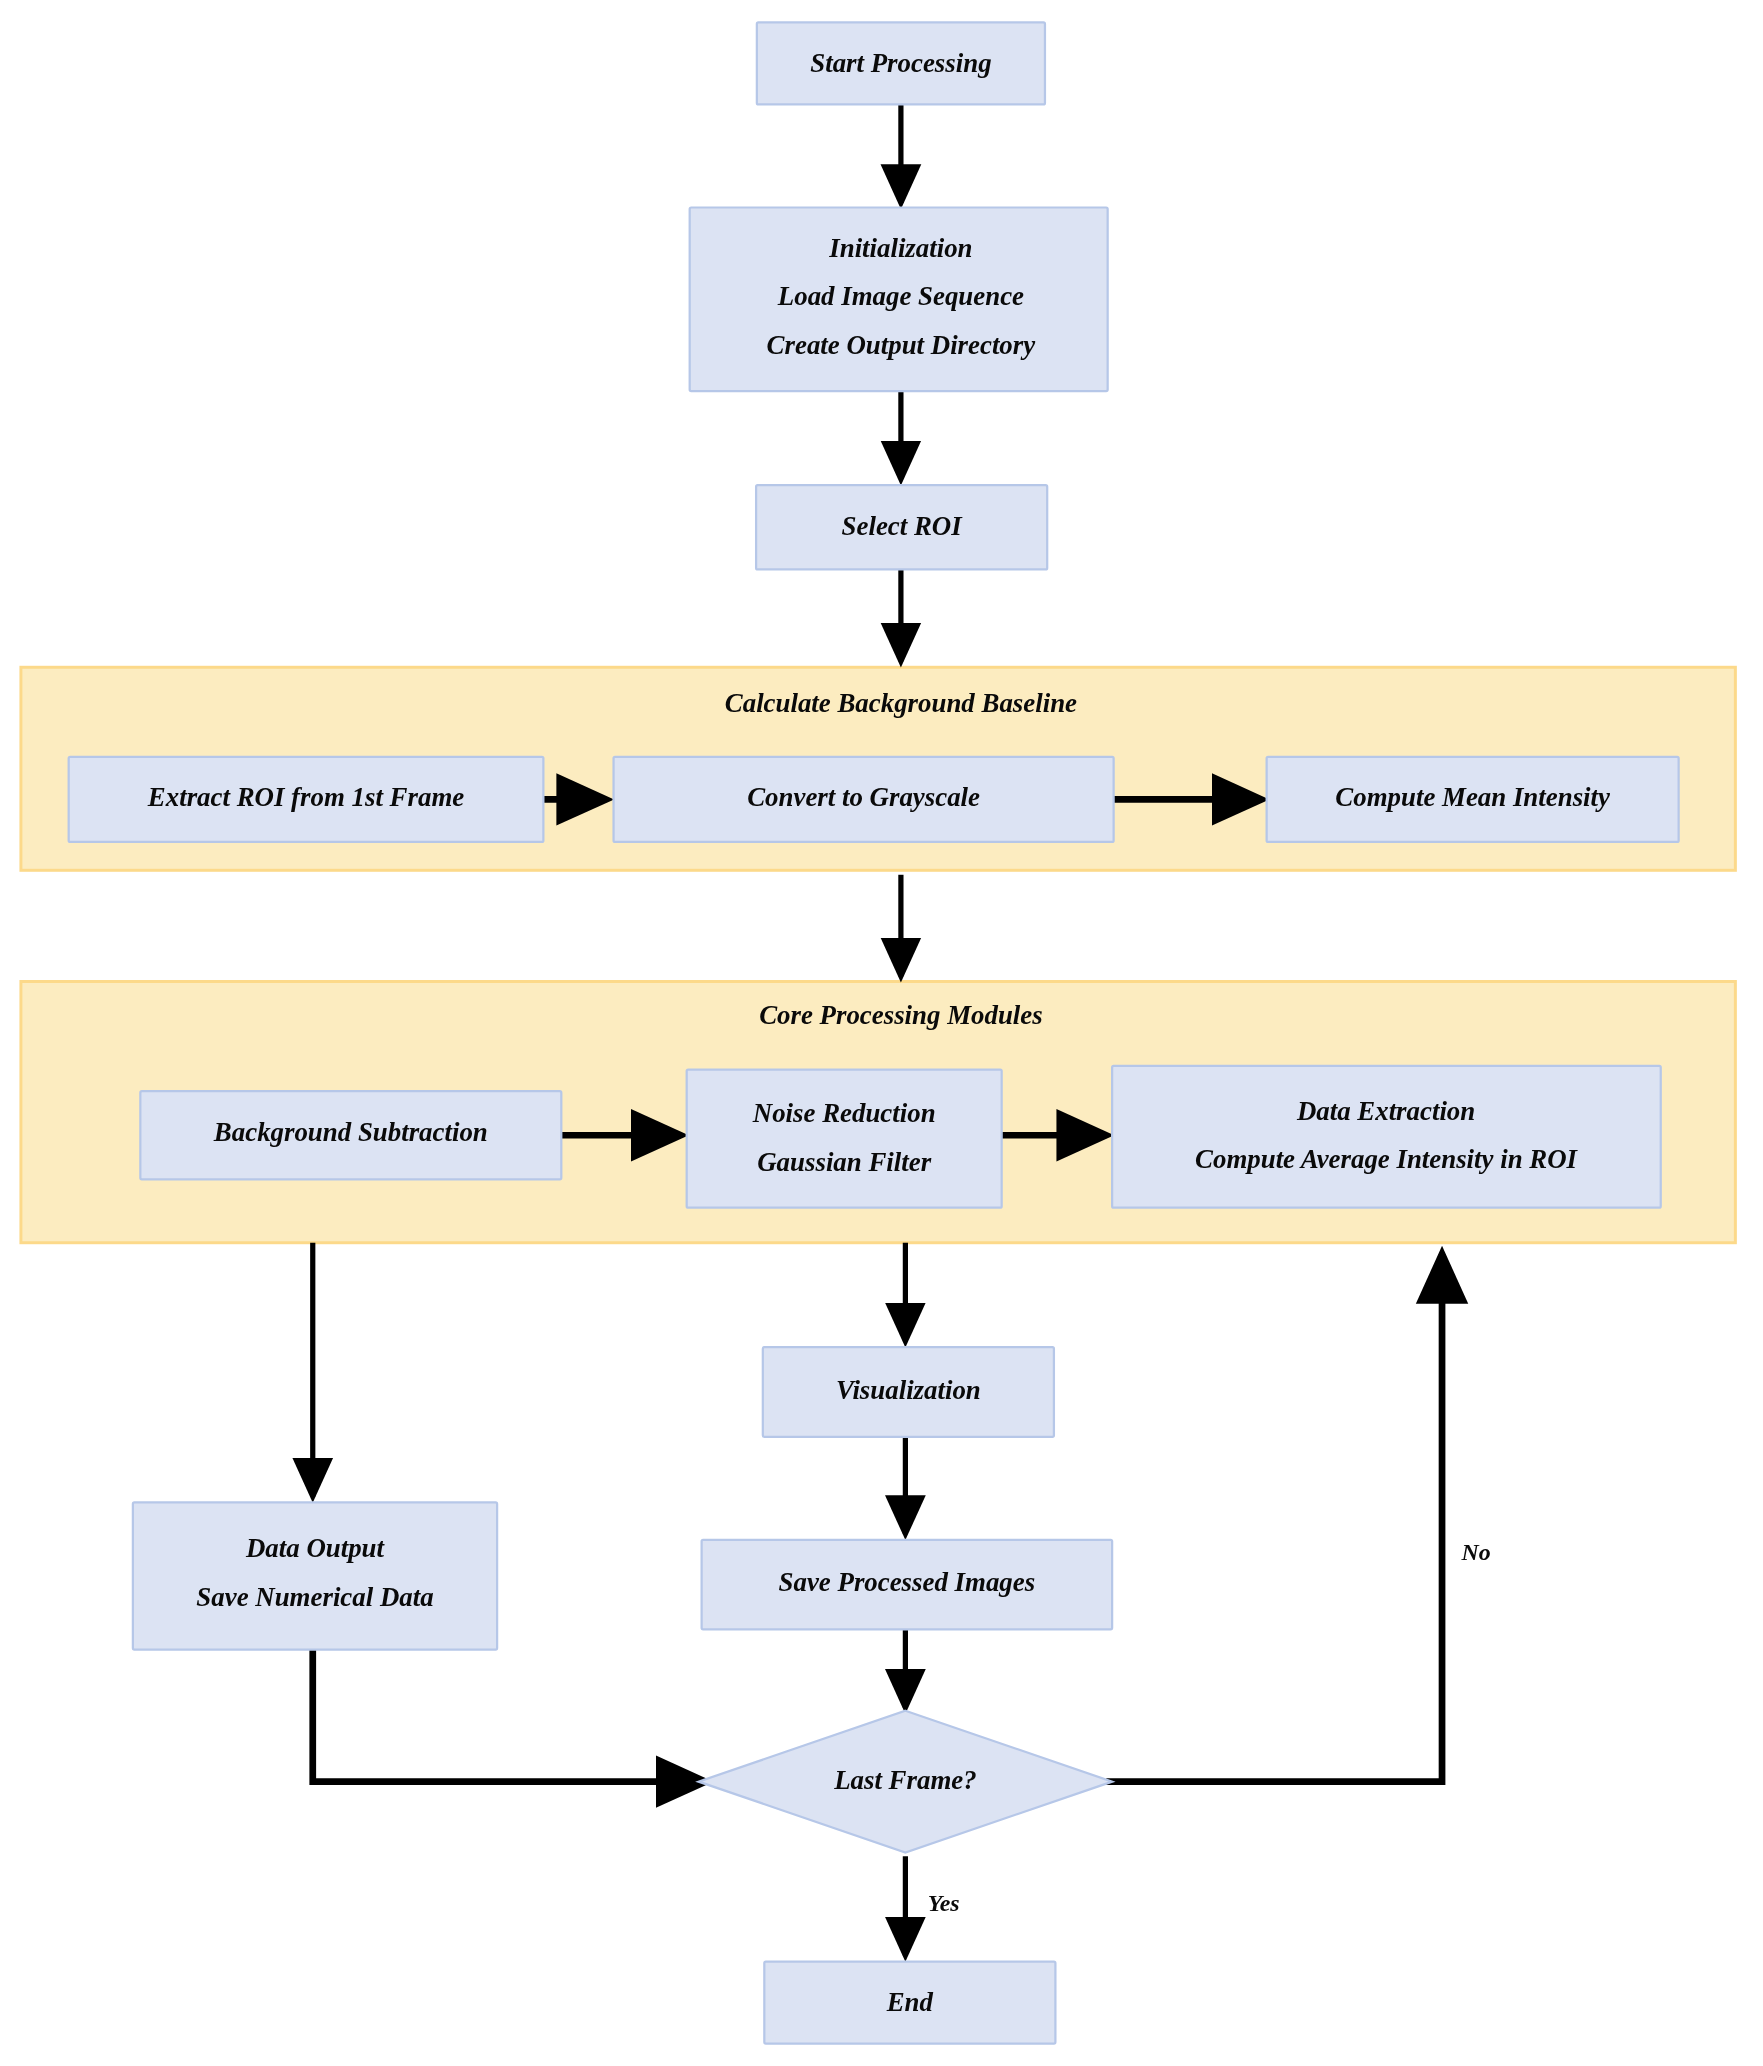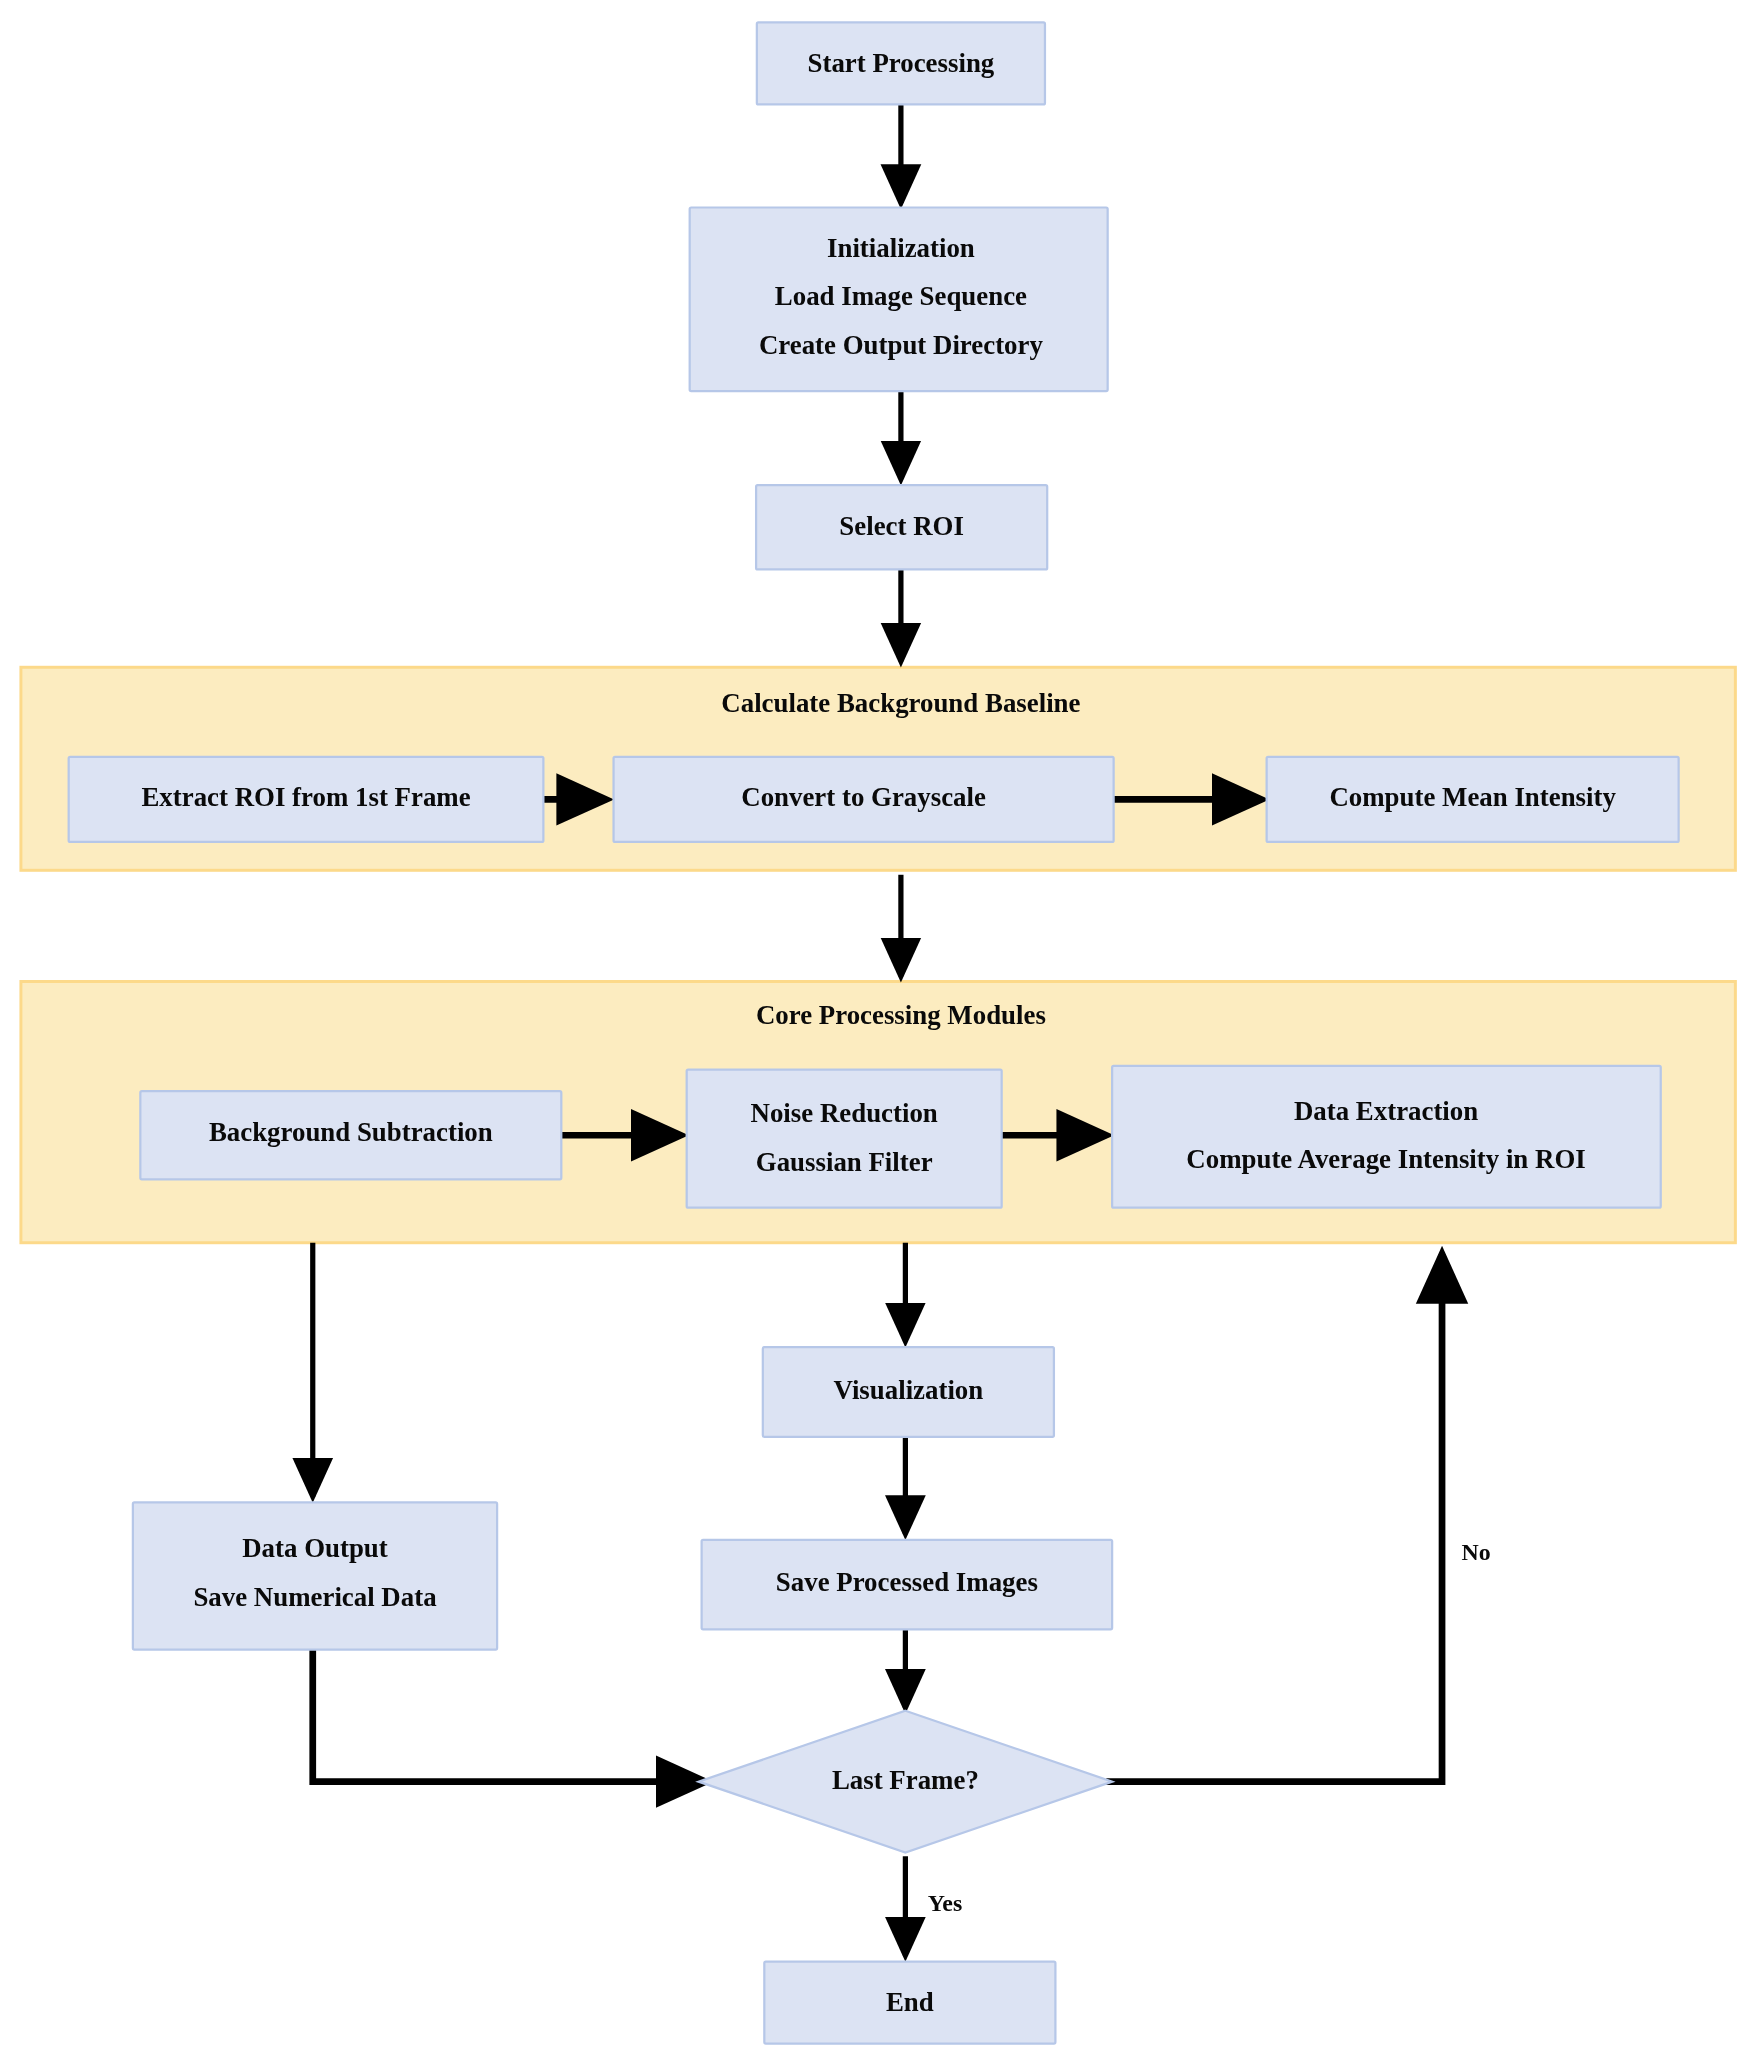--- a/index.html
+++ b/index.html
@@ -10,20 +10,21 @@
   body {
     width: 1763px;
     height: 2066px;
     font-family: "Liberation Serif", "DejaVu Serif", serif;
     overflow: hidden;
   }
   #flow-root {
     position: relative;
     width: 1763px;
     height: 2066px;
+    font-style: italic;
   }
   #flow-svg {
     position: absolute;
     left: 0;
     top: 0;
     width: 1763px;
     height: 2066px;
   }
   .node-text {
     font-family: "Liberation Serif", "DejaVu Serif", serif;

